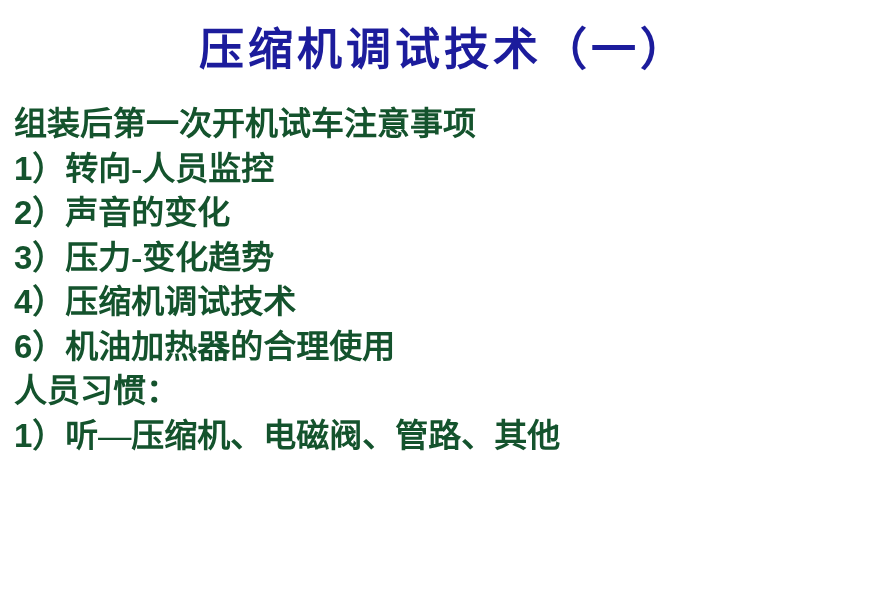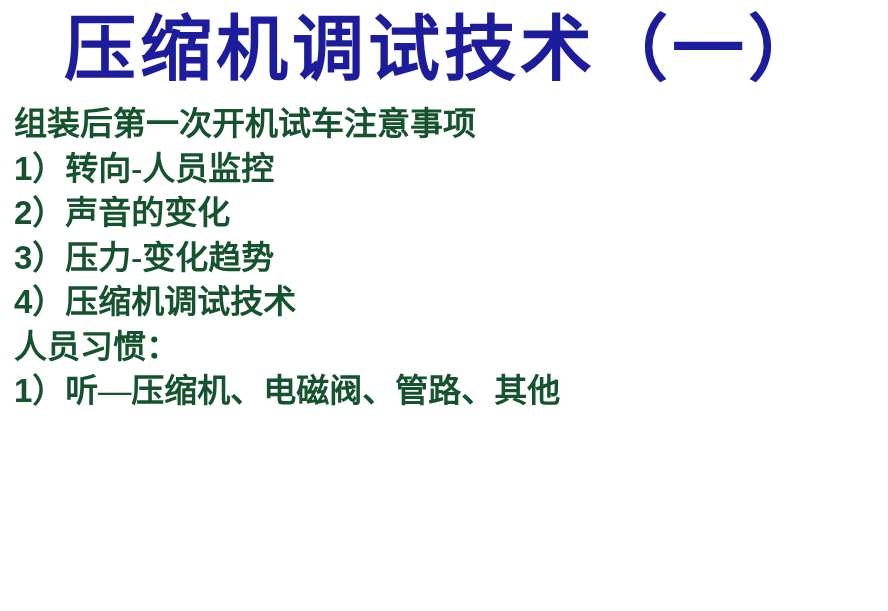--- a/index.html
+++ b/index.html
@@ -15,21 +15,21 @@
     overflow: hidden;
     font-family: "Liberation Serif", "DejaVu Serif", serif;
   }
   .slide-title {
     position: absolute;
     top: 4px;
     left: 0;
     width: 100%;
     text-align: center;
     color: #1c1c9c;
-    font-size: 72px;
+    font-size: 45px;
     font-weight: 700;
     letter-spacing: 4px;
     line-height: 92px;
     white-space: nowrap;
     font-family: "Liberation Serif", "DejaVu Serif", serif;
   }
   .slide-body {
     position: absolute;
     left: 14px;
     top: 102px;
@@ -73,20 +73,23 @@
 
     <div class="body-line">
       <span class="line-num">3）</span><span class="line-text">压力-变化趋势</span>
     </div>
 
     <div class="body-line">
       <span class="line-num">4）</span><span class="line-text">压缩机调试技术</span>
     </div>
 
 
+    <div class="body-line">
+      <span class="line-num">6）</span><span class="line-text">机油加热器的合理使用</span>
+    </div>
 
     <div class="body-line">
       <span class="line-num"></span><span class="line-text">人员习惯：</span>
     </div>
 
     <div class="body-line">
       <span class="line-num">1）</span><span class="line-text">听—压缩机、电磁阀、管路、其他</span>
     </div>
 
 

